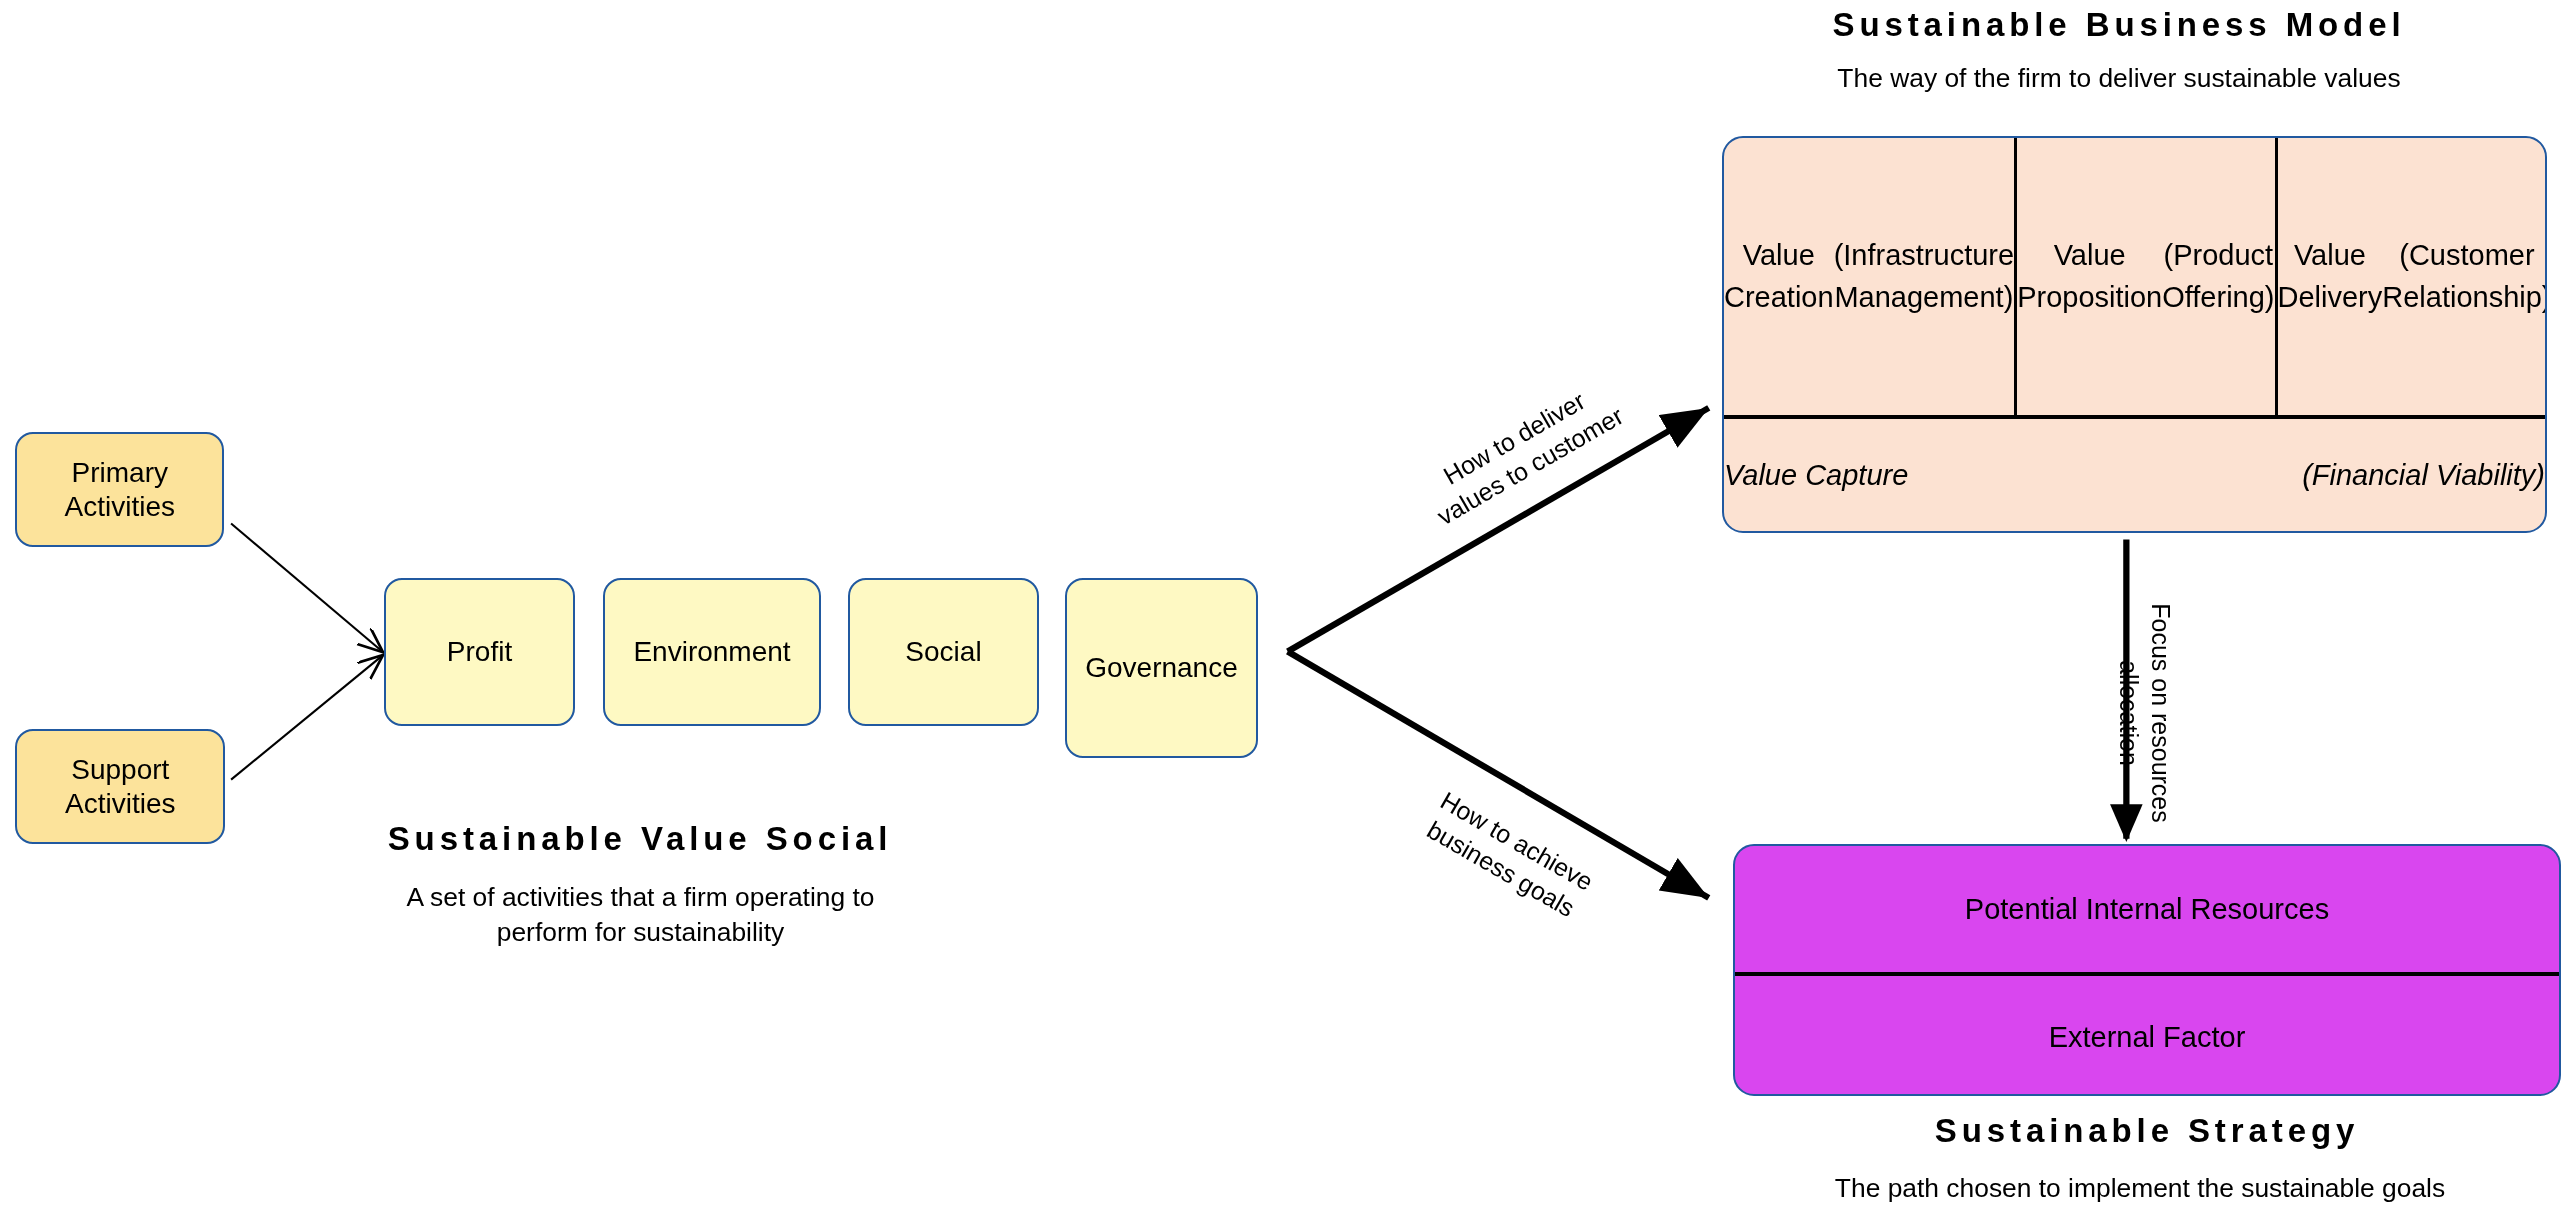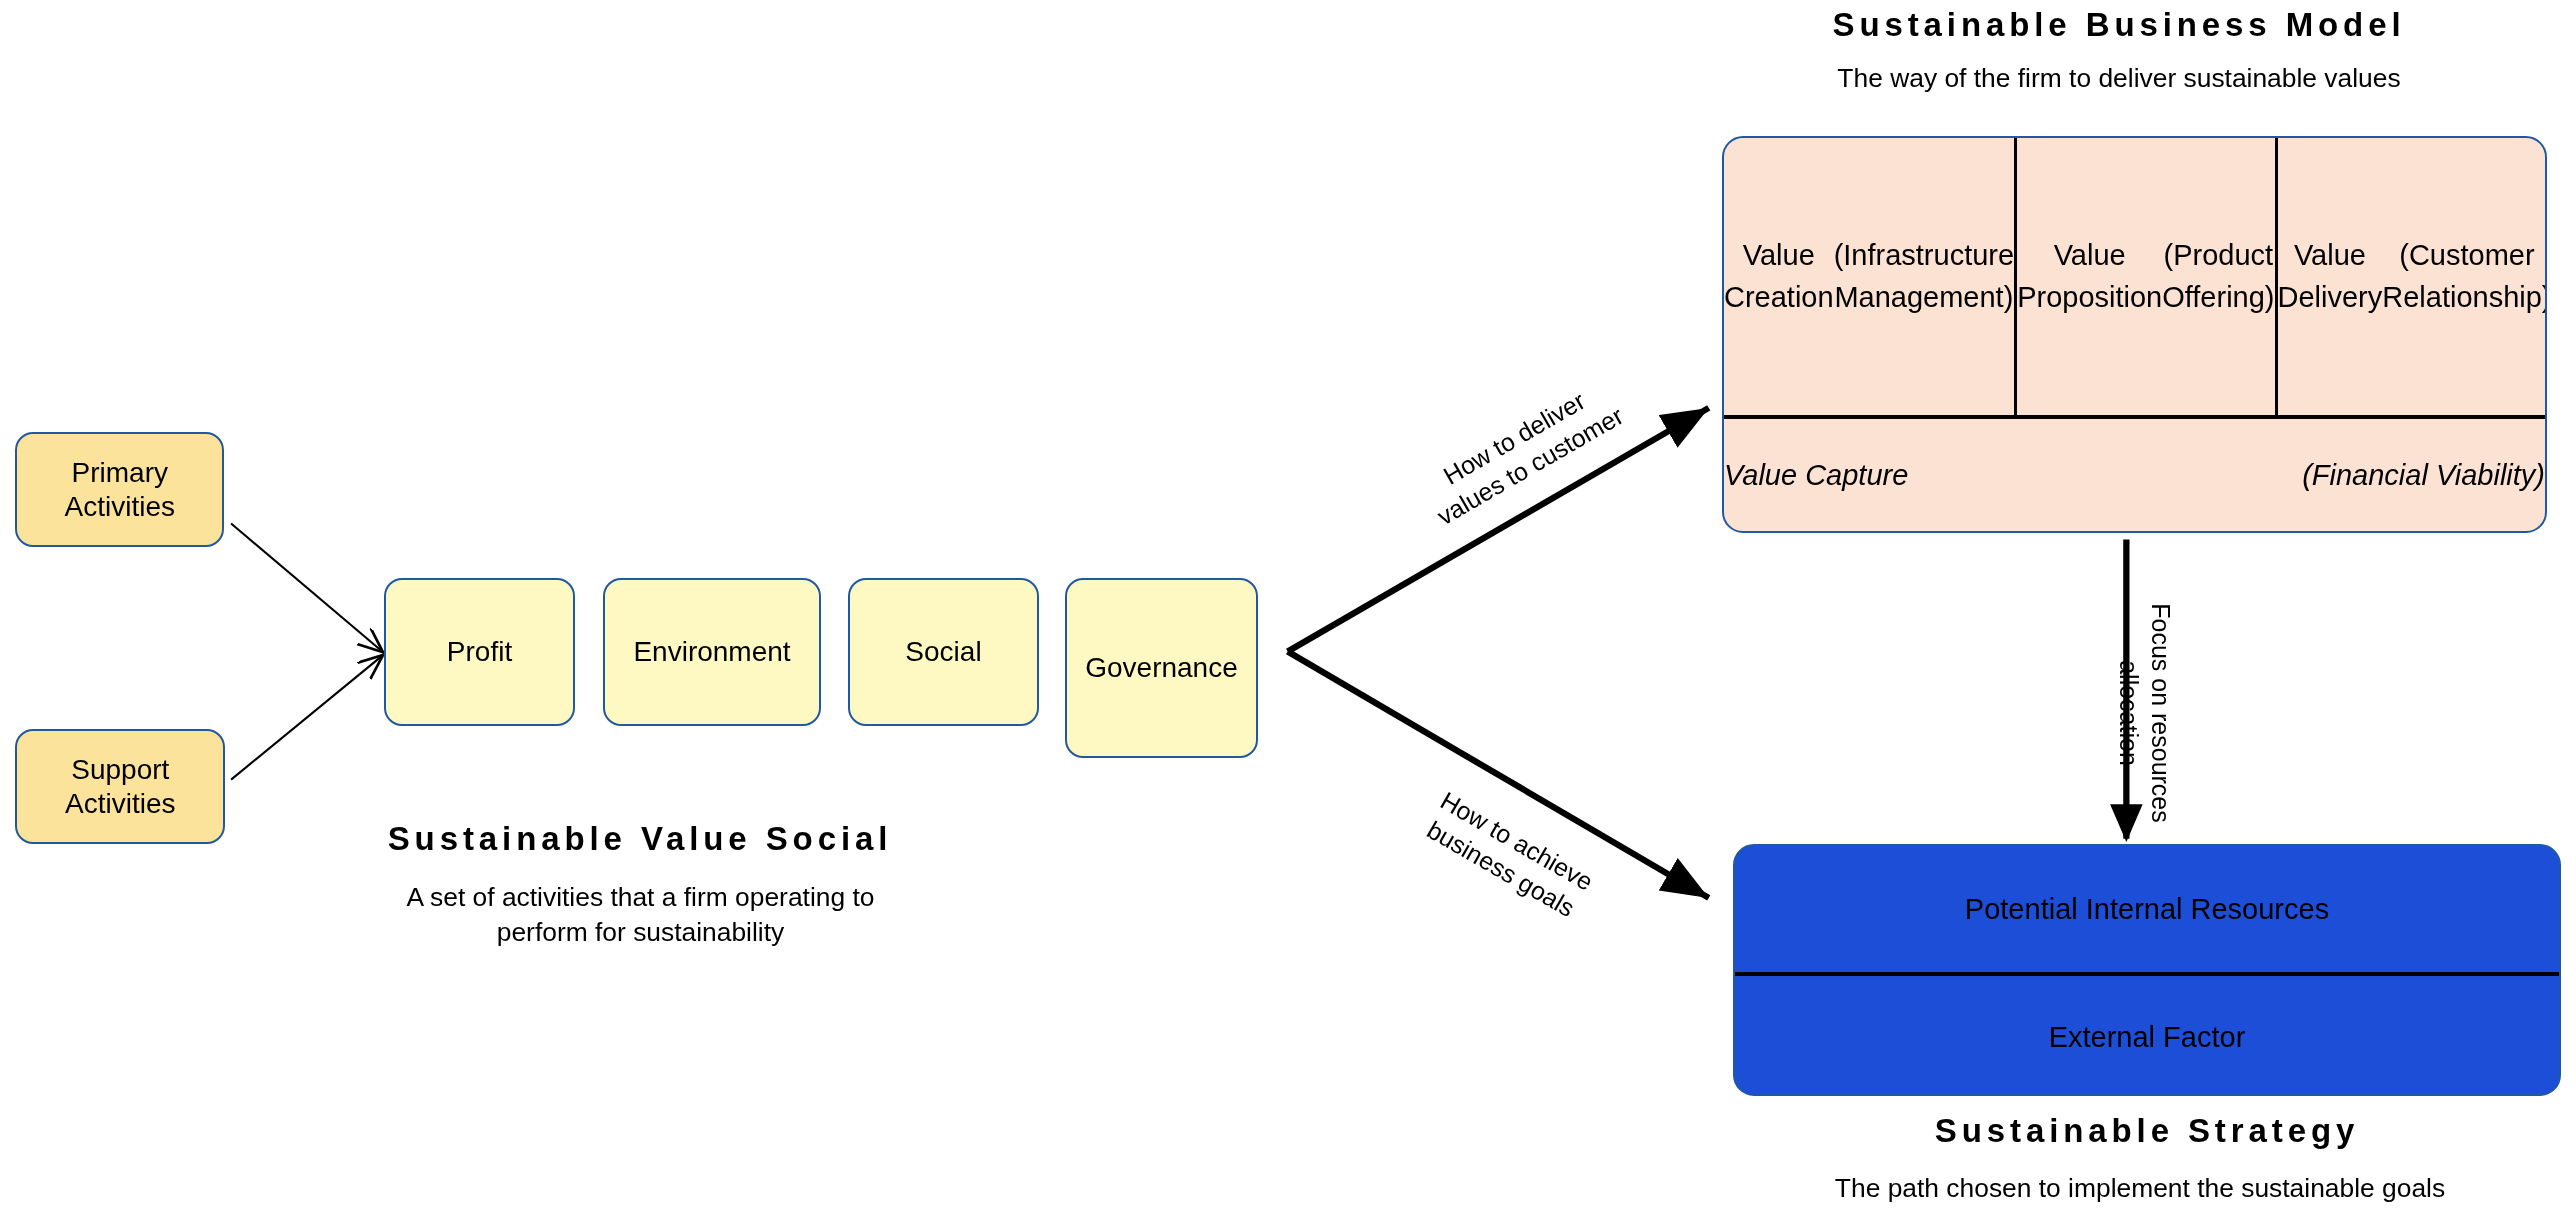--- a/index.html
+++ b/index.html
@@ -13,21 +13,21 @@
   .node{border:2.8px solid #2159A0;border-radius:18px;display:flex;align-items:center;
         justify-content:center;text-align:center;line-height:1.18;}
   .node-yellow{background:#FCE39B;}
   .node-blue{background:#fef9c3;}
 
   .node-label{font-size:28px;white-space:pre-line;}
 
   
   .panel{border:2.8px solid #2159A0;border-radius:21px;overflow:hidden;}
   .panel-peach{background:#FCE2D2;}
-  .panel-green{background:#1d4ed8;}
+  .panel-green{background:#d946ef;}
 
   .bm-top{position:absolute;left:0;top:0;right:0;height:277px;display:flex;}
   .bm-col{flex:1 1 0;display:flex;flex-direction:row;align-items:center;
           justify-content:center;text-align:center;font-size:29px;line-height:1.42;
           position:relative;}
   .bm-col + .bm-col{border-left:3.5px solid #000;}
   .bm-col .gap{height:19.5px;}
   .bm-bottom{position:absolute;left:0;right:0;top:277px;bottom:0;border-top:4.2px solid #000;
              display:flex;flex-direction:row;align-items:center;justify-content:space-between;
              text-align:center;font-size:29px;line-height:1.45;font-style:italic;}

